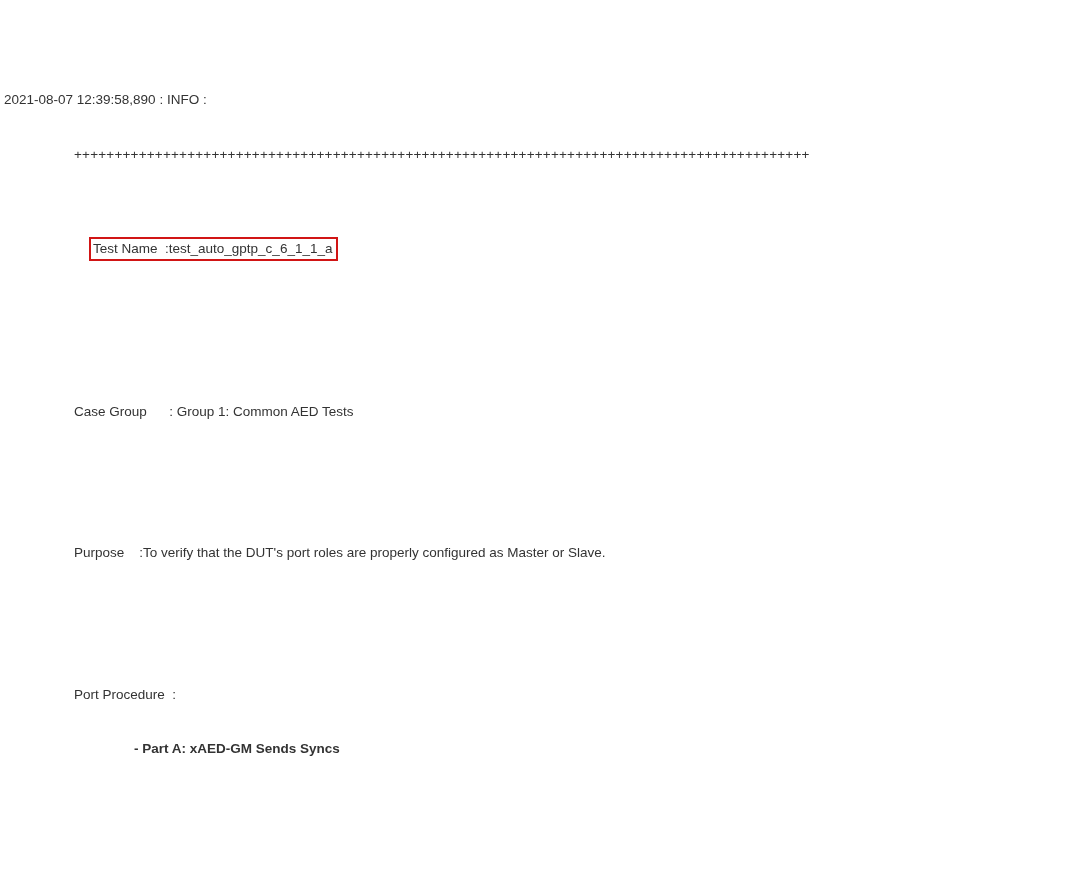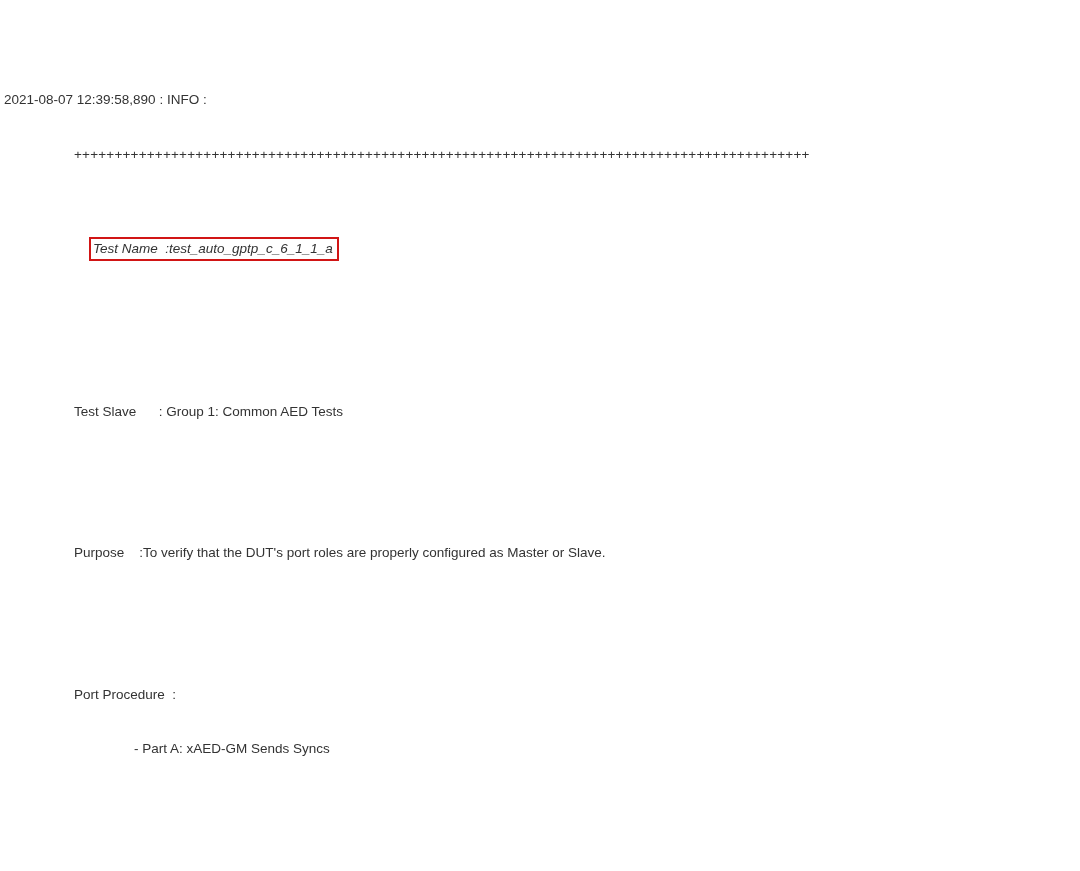--- a/index.html
+++ b/index.html
@@ -13,46 +13,45 @@
   }
   .page {
     width: 1080px;
     min-height: 871px;
     box-sizing: border-box;
     padding: 0 4px 8px 4px;
     white-space: pre;
   }
   .line { white-space: pre-wrap; }
   .indent-1 { padding-left: 70px; }
-  .indent-2 { padding-left: 130px; }
+  .indent-2 { padding-left: 130px; font-weight: bold; }
   .plusline { padding-left: 70px; letter-spacing: 0.2px; }
   .hl-red {
     display: inline-block;
     border: 2px solid #d11515;
     padding: 1px 4px 1px 2px;
-    font-style: italic;
   }
   .sp { height: 14px; }
 </style>
 </head>
 <body>
 <div class="page">
 
 
 
   <div class="line">2021-08-07 12:39:58,890 : INFO :</div>
   <div class="line plusline">+++++++++++++++++++++++++++++++++++++++++++++++++++++++++++++++++++++++++++++++++++++++++++</div>
 
   <div class="line indent-1">
     <span class="hl-red">Test Name  :test_auto_gptp_c_6_1_1_a</span>
   </div>
 
   <div class="sp"></div>
 
-  <div class="line indent-1">Test Slave      : Group 1: Common AED Tests</div>
+  <div class="line indent-1">Case Group      : Group 1: Common AED Tests</div>
 
   <div class="sp"></div>
 
   <div class="line indent-1">Purpose    :To verify that the DUT's port roles are properly configured as Master or Slave.</div>
 
   <div class="sp"></div>
 
   <div class="line indent-1">Port Procedure  :</div>
   <div class="line indent-2">- Part A: xAED-GM Sends Syncs</div>
   

